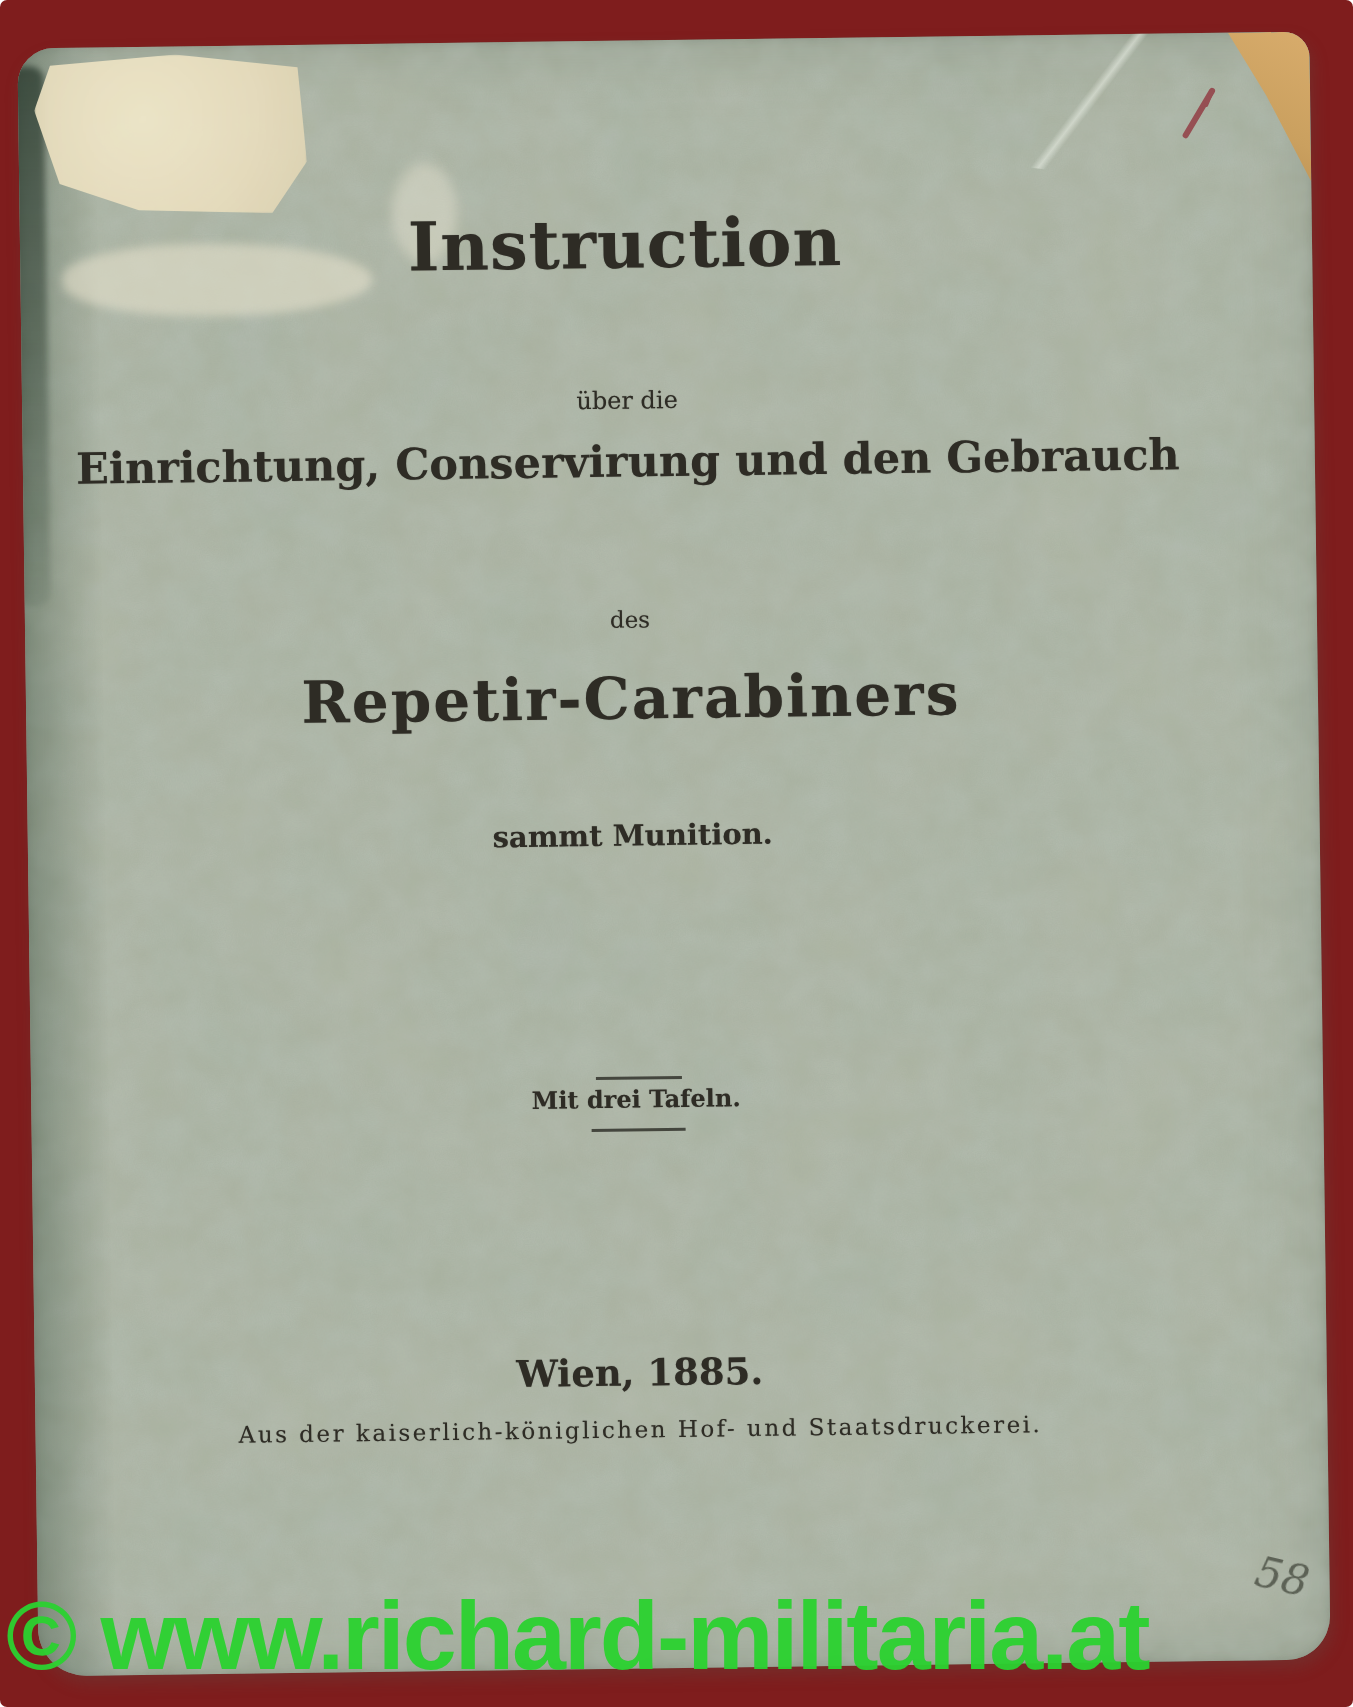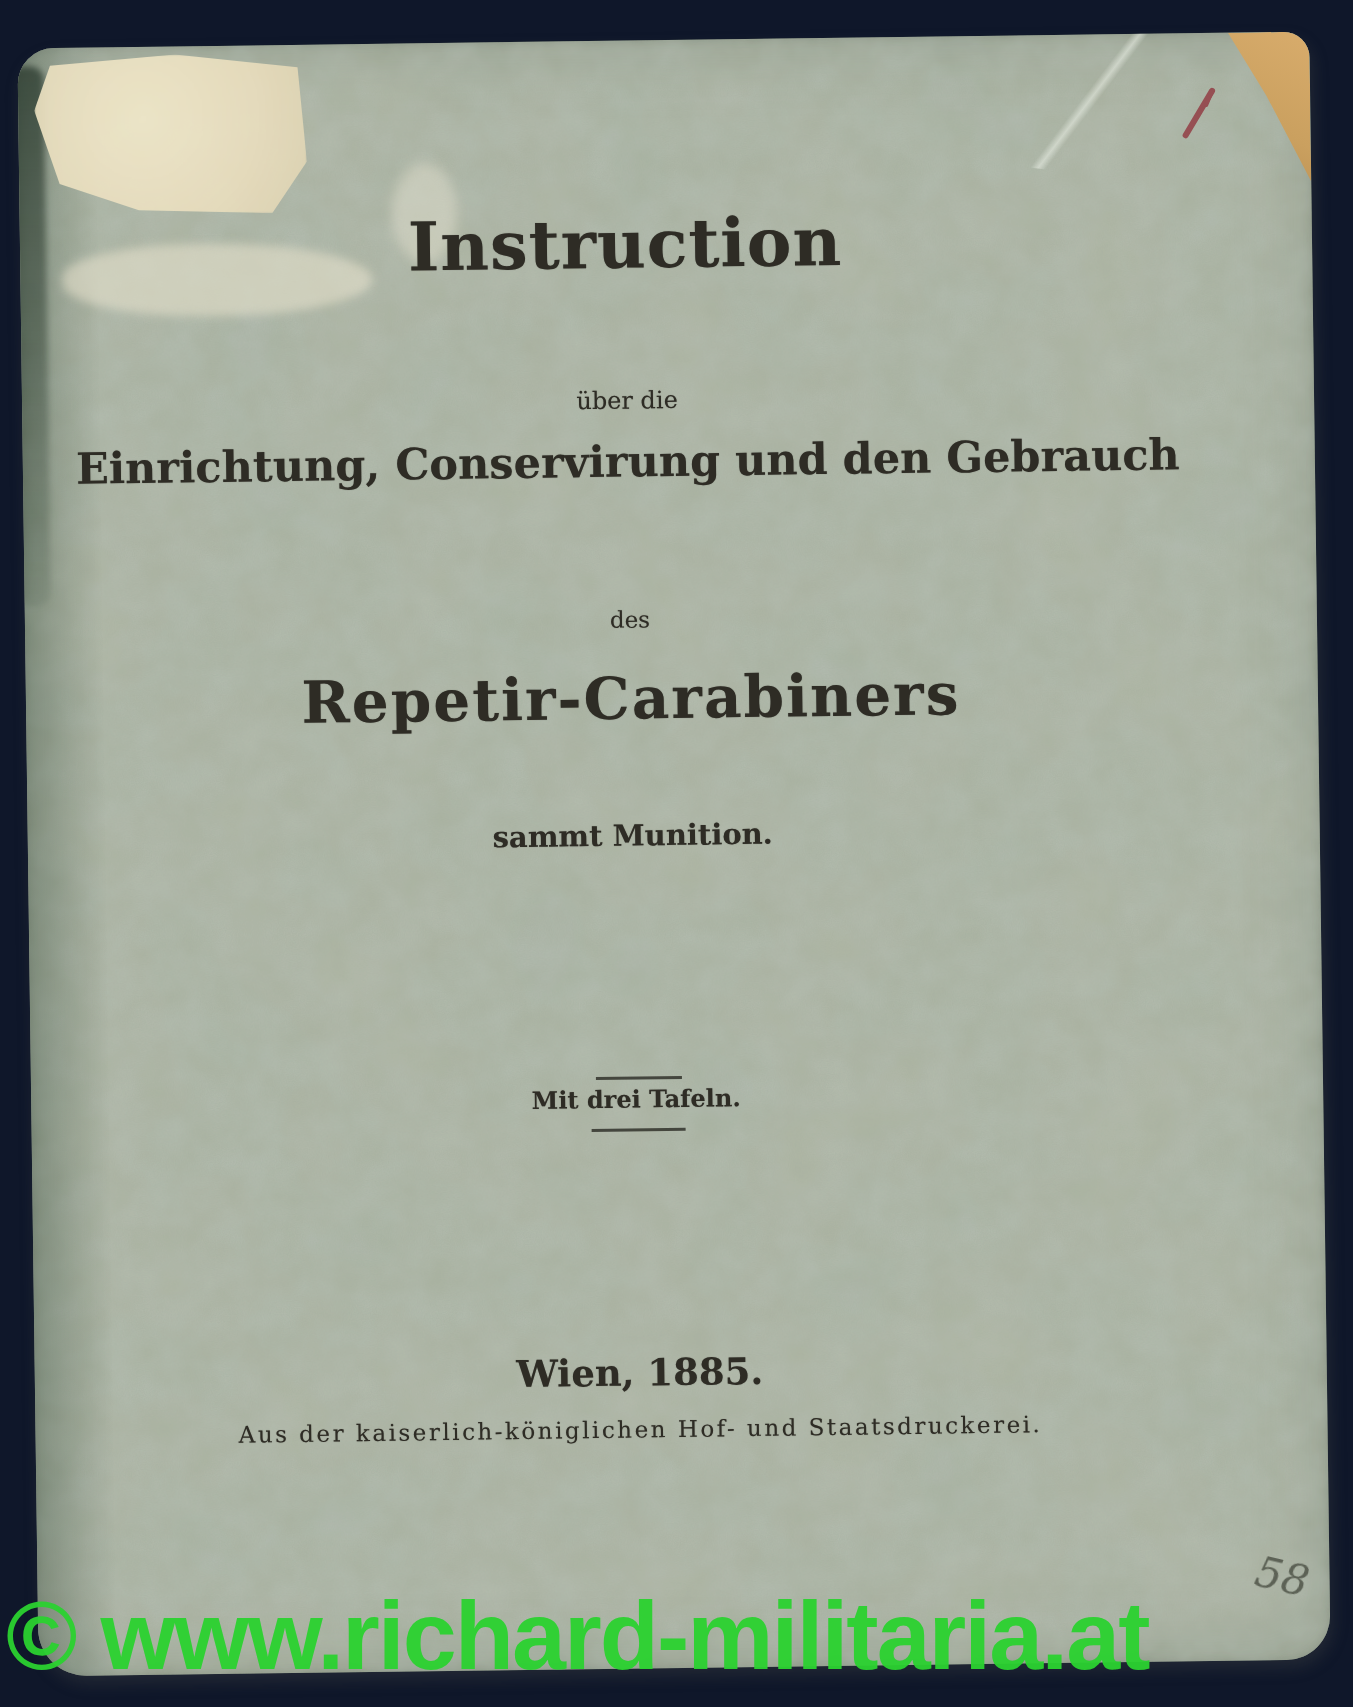--- a/index.html
+++ b/index.html
@@ -1,18 +1,18 @@
 <!DOCTYPE html>
 <html><head>
 <meta charset="utf-8">
 <style>
   html,body{margin:0;padding:0;background:#ffffff;}
   .stage{
     position:relative;width:1353px;height:1707px;overflow:hidden;
-    background:#0f172a;font-family:"DejaVu Serif",serif;
+    background:#7f1d1d;font-family:"DejaVu Serif",serif;border-radius:7px;
   }
   
   .book{
     position:absolute;left:28px;top:40px;width:1292px;height:1628px;
     background:#a9b2a1;
     border-radius:36px 26px 44px 48px;
     transform:rotate(-0.75deg);
     box-shadow:inset 0 0 70px rgba(70,85,70,.42),
                inset 0 0 10px rgba(60,72,60,.38),
                3px 8px 16px rgba(90,90,85,.25);

